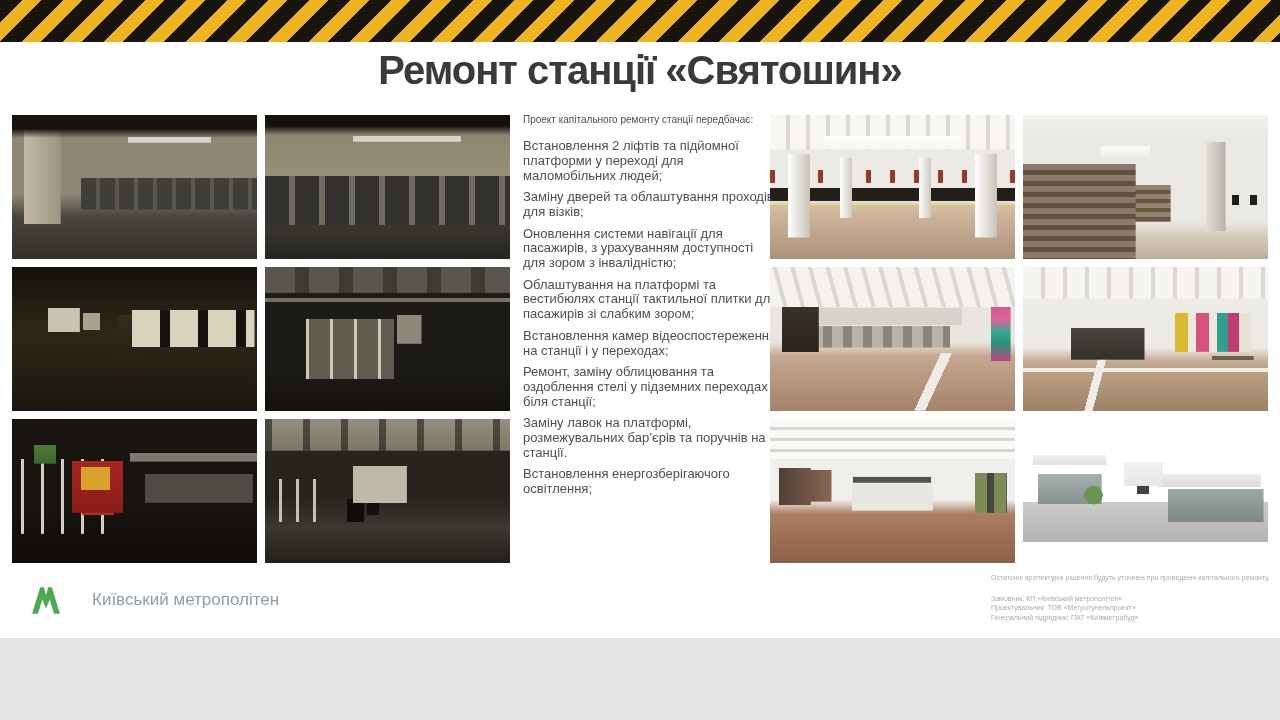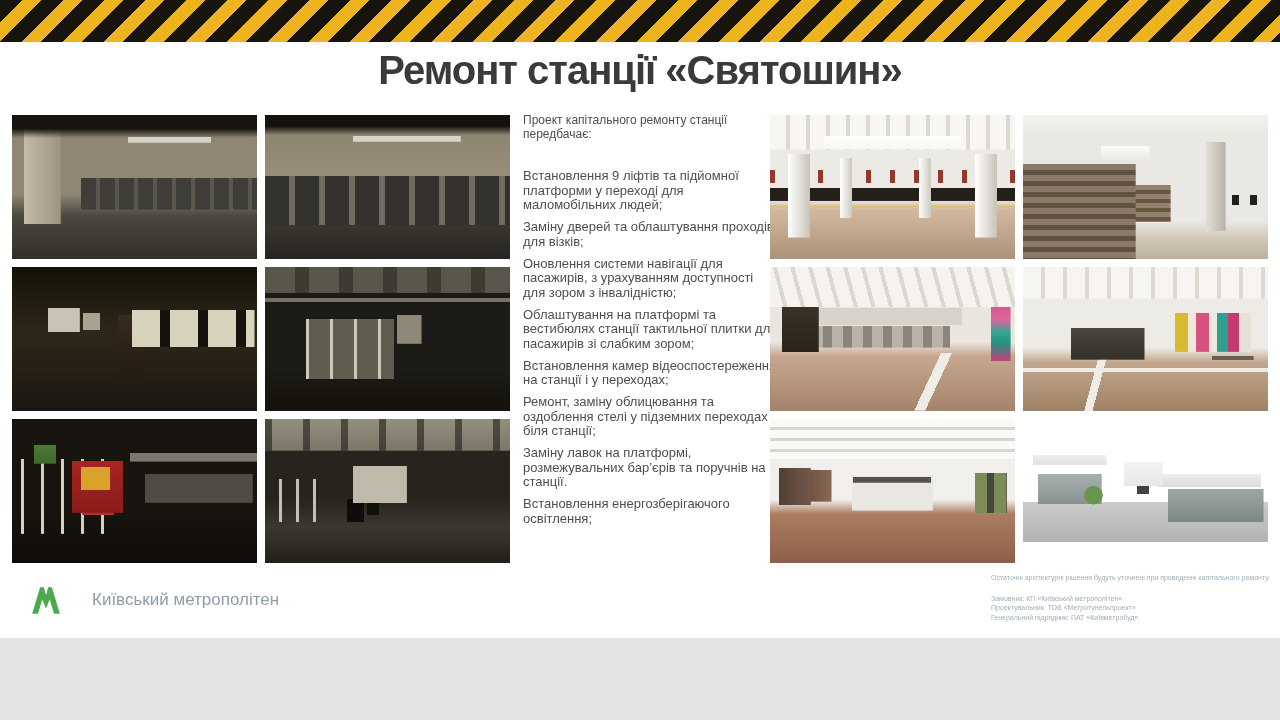--- a/index.html
+++ b/index.html
@@ -139,21 +139,21 @@
     linear-gradient(#ecedec,#dadbdb),
     linear-gradient(180deg,#9da7a4 0%,#7d8886 100%),
     linear-gradient(180deg,#cbcbc9 0%,#b2b2b0 100%);
     background-size:11% 17%,30% 7%,26% 21%,16% 17%,5% 12%,42% 9%,39% 23%,100% 28%;
     background-position:26% 55%,6% 27%,8% 48%,49% 36%,49% 46%,95% 42%,97% 63%,0 80%;}
 
   
   .plan{position:absolute;left:523px;top:114px;width:256px;color:#4e4e4e;
         font-size:13px;line-height:1.13;}
   .plan p{margin:0 0 7px;}
-  .plan p.intro{font-size:12px;margin-bottom:28px;}
+  .plan p.intro{font-size:10px;margin-bottom:14px;}
 
   
   .brand{position:absolute;left:30px;top:586px;display:flex;align-items:center;gap:30px;}
   .brand svg{display:block;}
   .brand-label{font-size:17px;color:#8c9dab;}
   .note{position:absolute;left:991px;top:574px;width:285px;font-size:7px;color:#a3aeb8;}
   .credits{position:absolute;left:991px;top:594px;width:285px;font-size:7px;line-height:1.35;color:#a3aeb8;}
   .bottombar{position:absolute;left:0;top:638px;width:1280px;height:82px;background:#e4e4e2;}
 </style>
 </head>
@@ -169,21 +169,21 @@
     <div class="tile pL1"></div>
     <div class="tile pL2"></div>
     <div class="tile pL3"></div>
     <div class="tile pL4"></div>
     <div class="tile pL5"></div>
     <div class="tile pL6"></div>
   </div>
 
   <div class="plan">
     <p class="intro">Проект капітального ремонту станції передбачає:</p>
-    <p>Встановлення 9 ліфтів та підйомної платформи у переході для маломобільних людей;</p>
+    <p>Встановлення 2 ліфтів та підйомної платформи у переході для маломобільних людей;</p>
     <p>Заміну дверей та облаштування проходів для візків;</p>
     <p>Оновлення системи навігації для пасажирів, з урахуванням доступності для зором з інвалідністю;</p>
     <p>Облаштування на платформі та вестибюлях станції тактильної плитки для пасажирів зі слабким зором;</p>
     <p>Встановлення камер відеоспостереження на станції і у переходах;</p>
     <p>Ремонт, заміну облицювання та оздоблення стелі у підземних переходах біля станції;</p>
     <p>Заміну лавок на платформі, розмежувальних бар’єрів та поручнів на станції.</p>
     <p>Встановлення енергозберігаючого освітлення;</p>
   </div>
 
   <div class="grid right">

